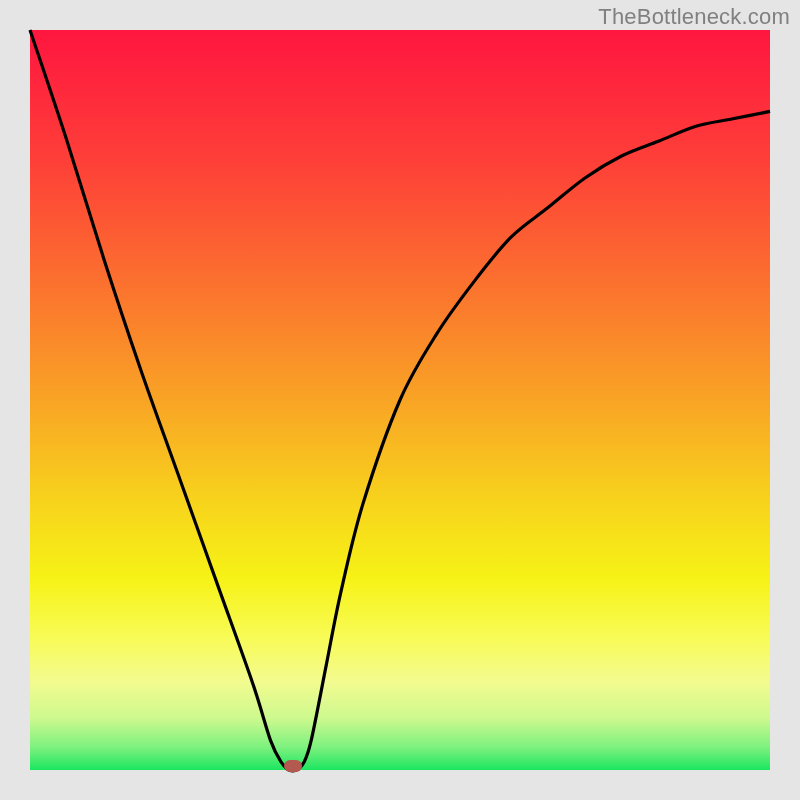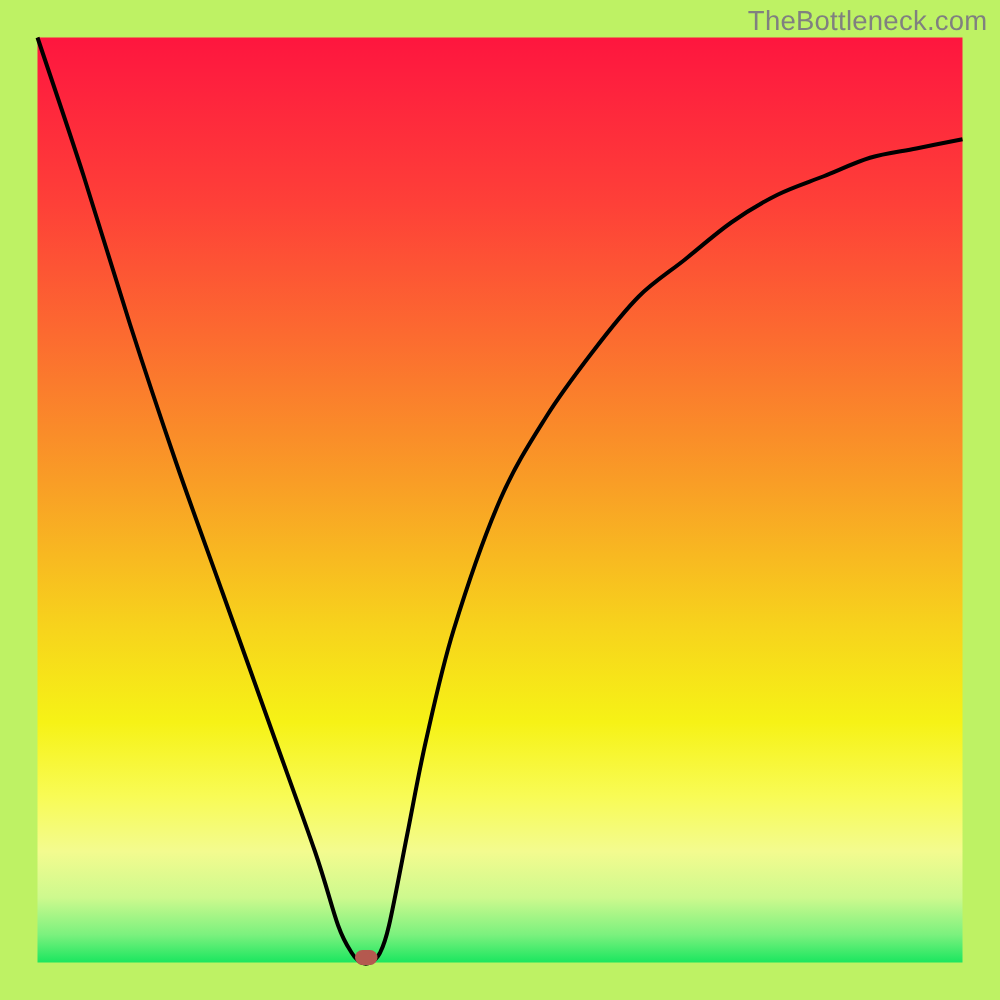--- a/index.html
+++ b/index.html
@@ -8,21 +8,21 @@
     width: 800px;
     height: 800px;
     background: #000;
     overflow: hidden;
     font-family: Arial, Helvetica, sans-serif;
   }
   .frame {
     position: relative;
     width: 800px;
     height: 800px;
-    background: #bef264;
+    background: #e5e5e5;
   }
   .watermark {
     position: absolute;
     top: 4px;
     right: 10px;
     color: #808080;
     font-size: 22px;
     font-weight: 500;
     letter-spacing: 0.2px;
     z-index: 10;

